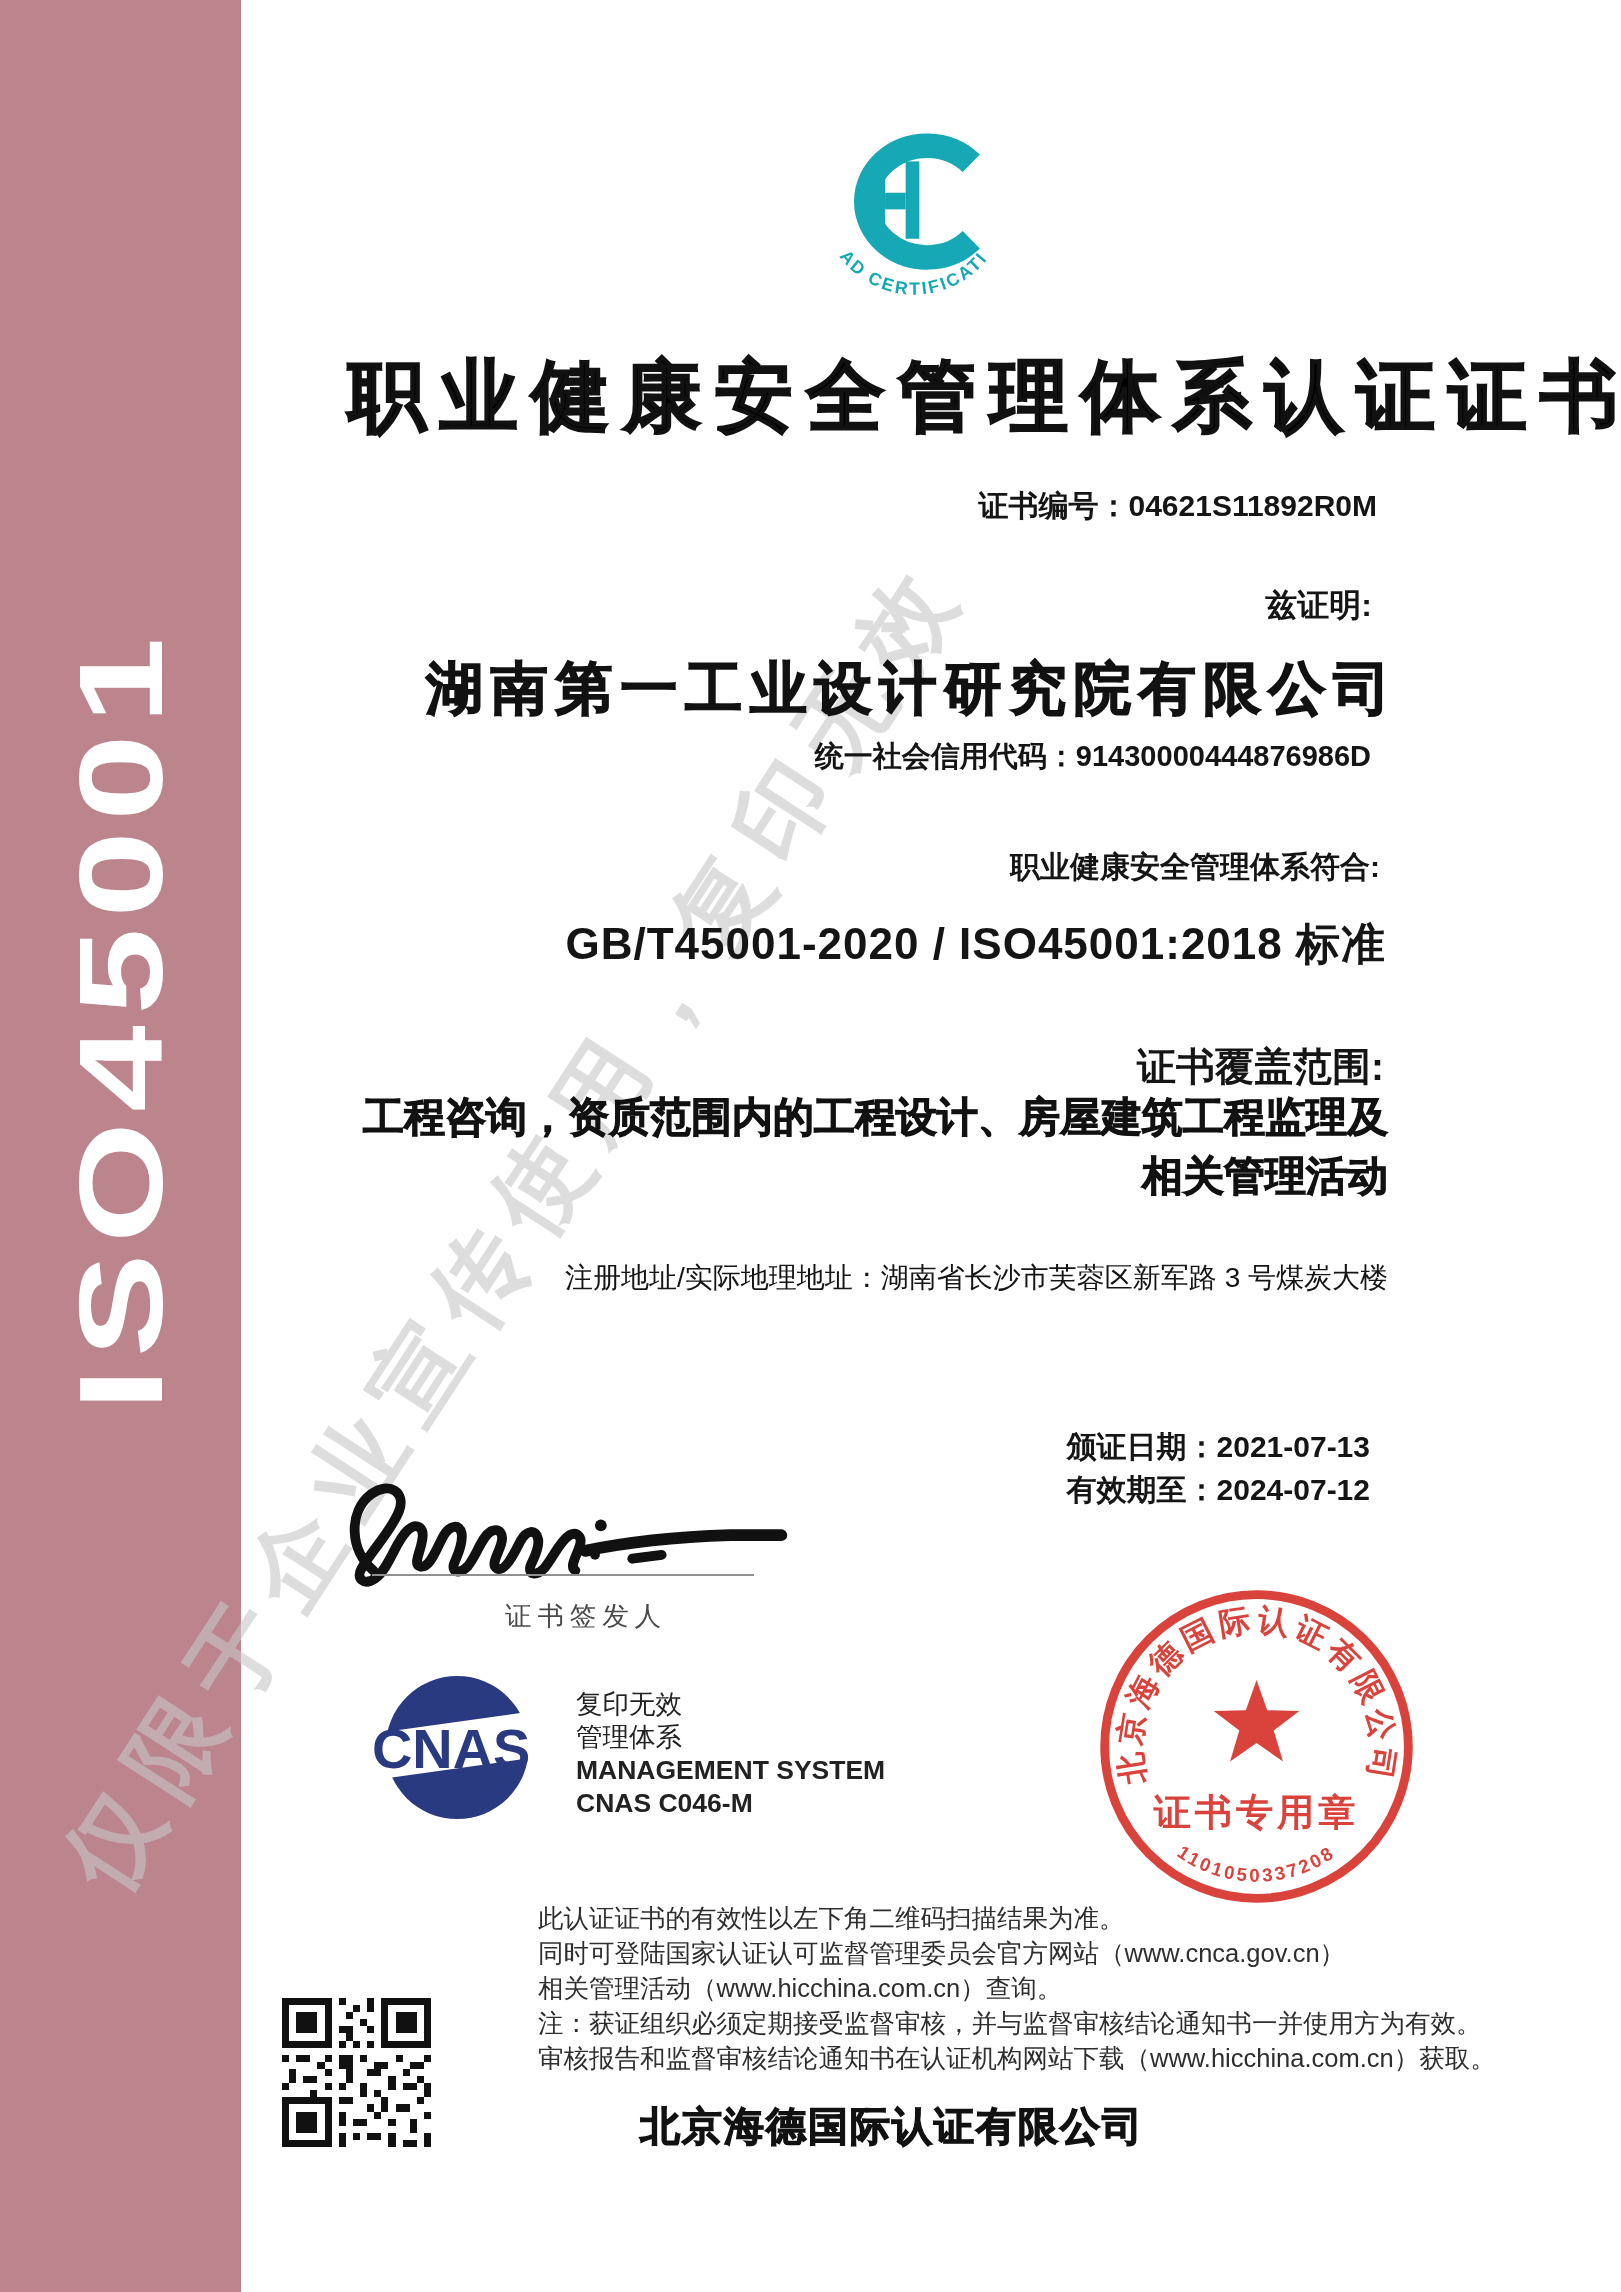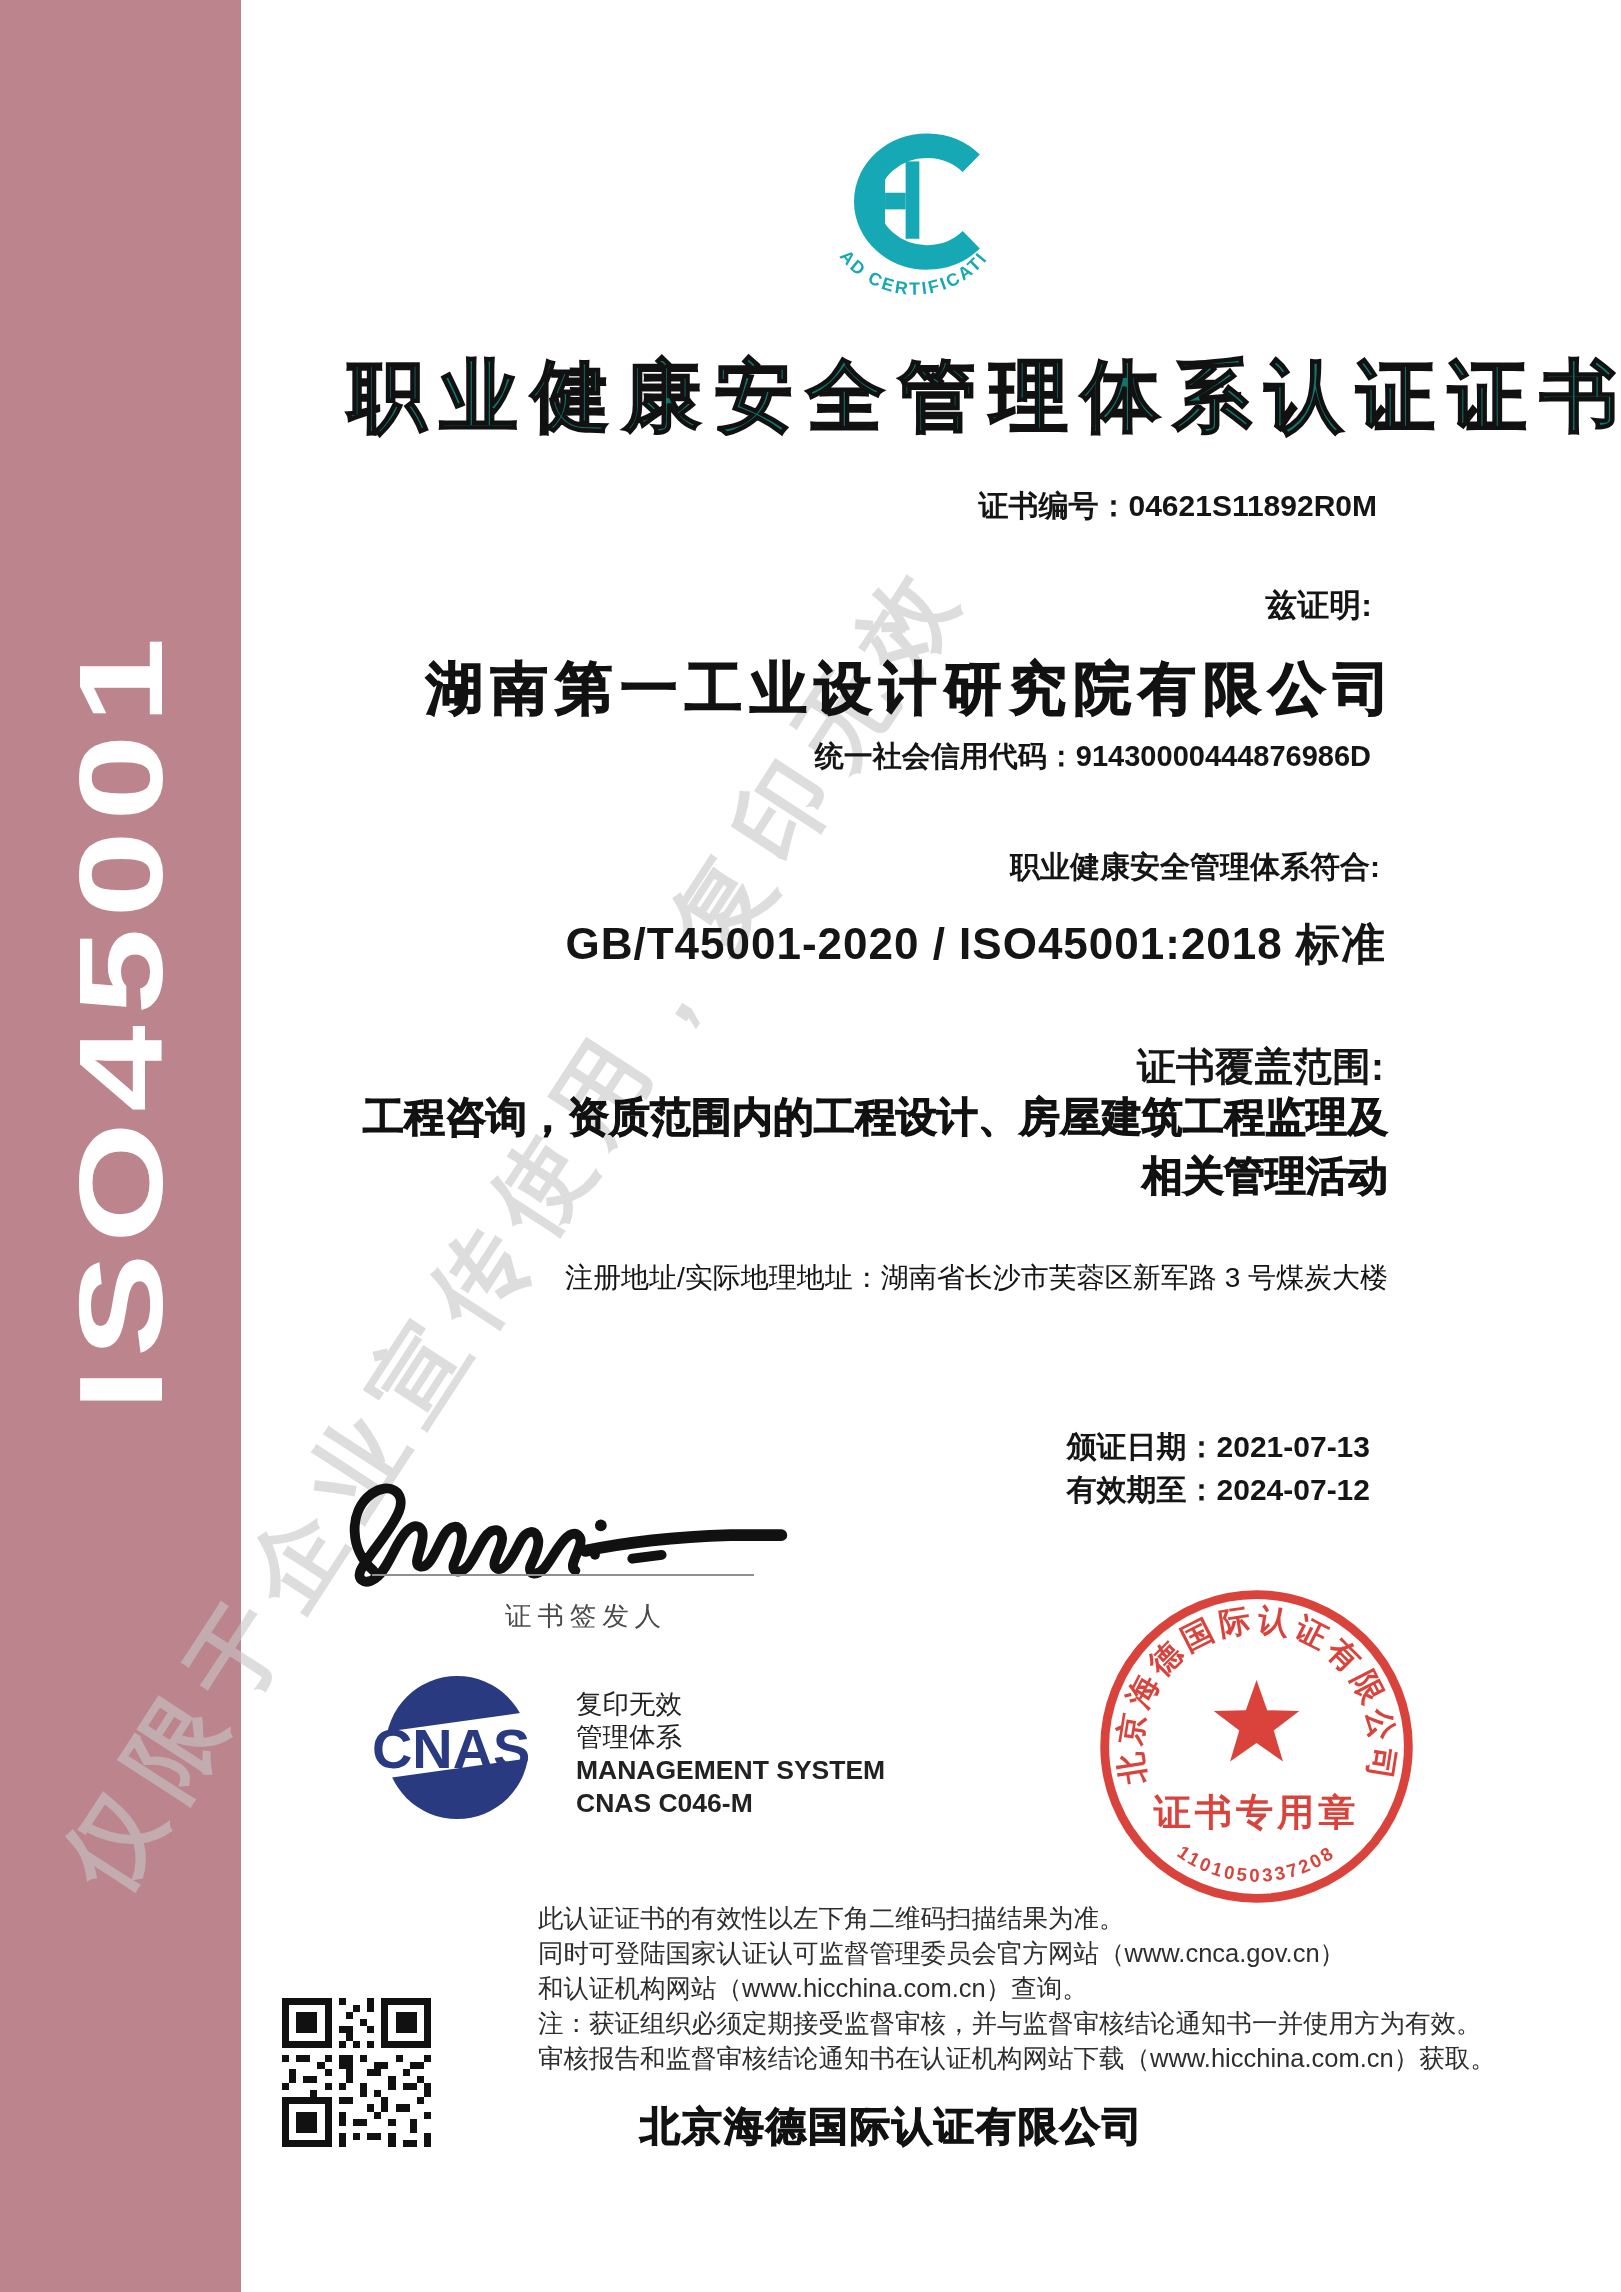--- a/index.html
+++ b/index.html
@@ -8,21 +8,21 @@
   .abs{position:absolute;}
   .band{left:0;top:0;width:241px;height:2293px;background:#bc848d;z-index:1;}
   .band-text{left:121px;top:1019px;transform:translate(-50%,-50%) rotate(-90deg) scaleX(1.32);
              transform-origin:center;white-space:nowrap;color:#ffffff;font-size:118px;
              font-weight:800;letter-spacing:7.8px;z-index:2;}
   .watermark{left:515px;top:1225px;transform:translate(-50%,-50%) rotate(-57deg);
              white-space:nowrap;font-size:94px;font-weight:700;letter-spacing:17.6px;
              color:#c8c8c8;opacity:.6;z-index:1;}
   .content{z-index:3;}
   .title{left:348px;top:345px;width:1127px;text-align:center;font-size:78px;font-weight:900;
-         letter-spacing:13.7px;color:#0f766e;-webkit-text-stroke:2px #111;white-space:nowrap;}
+         letter-spacing:13.7px;color:#000000;-webkit-text-stroke:2px #111;white-space:nowrap;}
   .certno{top:486px;right:244px;font-size:30px;font-weight:800;white-space:nowrap;}
   .certify{top:584px;right:249px;font-size:32px;font-weight:800;}
   .company{left:412px;top:651px;width:1000px;text-align:center;font-size:57px;font-weight:900;
            letter-spacing:7.8px;-webkit-text-stroke:1.5px #111;white-space:nowrap;}
   .credit{top:737px;right:250px;font-size:29px;font-weight:600;white-space:nowrap;}
   .sysline{top:847px;right:241px;font-size:30px;font-weight:800;margin-left:34px;}
   .standard{top:915px;right:235px;font-size:44px;font-weight:800;letter-spacing:1px;white-space:nowrap;}
   .scopelabel{top:1040px;right:237px;font-size:39px;font-weight:800;}
   .scope1{top:1090px;right:233px;font-size:41px;font-weight:800;white-space:nowrap;-webkit-text-stroke:1px #111;}
   .scope2{top:1149px;right:233px;font-size:41px;font-weight:800;-webkit-text-stroke:1px #111;}
@@ -126,21 +126,21 @@
     <text x="170" y="250" text-anchor="middle" font-size="38" font-weight="bold" letter-spacing="4" fill="#d6342c">证书专用章</text>
     <path id="seal-bottom-arc" d="M 57 249.2 A 138 138 0 0 0 283 249.2" fill="none" stroke="none"></path>
     <text font-size="19" font-weight="bold" letter-spacing="3" fill="#d6342c">
       <textPath href="#seal-bottom-arc" startOffset="50%" text-anchor="middle">1101050337208</textPath>
     </text>
   </svg>
 
   <div class="abs content notes">
     <div>此认证证书的有效性以左下角二维码扫描结果为准。</div>
     <div>同时可登陆国家认证认可监督管理委员会官方网站（www.cnca.gov.cn）</div>
-    <div>和认证机构网站（www.hicchina.com.cn）查询。</div>
+    <div>相关管理活动（www.hicchina.com.cn）查询。</div>
     <div>注：获证组织必须定期接受监督审核，并与监督审核结论通知书一并使用方为有效。</div>
     <div>审核报告和监督审核结论通知书在认证机构网站下载（www.hicchina.com.cn）获取。</div>
   </div>
 
   <svg class="abs content" style="left:282px;top:1998px;" width="149" height="149" viewBox="0 0 21 21" shape-rendering="crispEdges">
     <rect x="0" y="0" width="21" height="21" fill="#ffffff"></rect>
     <g fill="#111111">
       <rect x="0" y="0" width="7" height="7"></rect>
         <rect x="14" y="0" width="7" height="7"></rect>
         <rect x="0" y="14" width="7" height="7"></rect>

